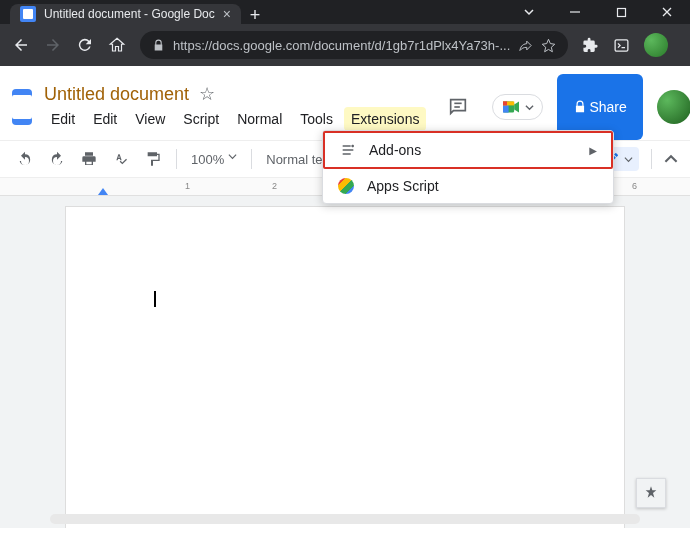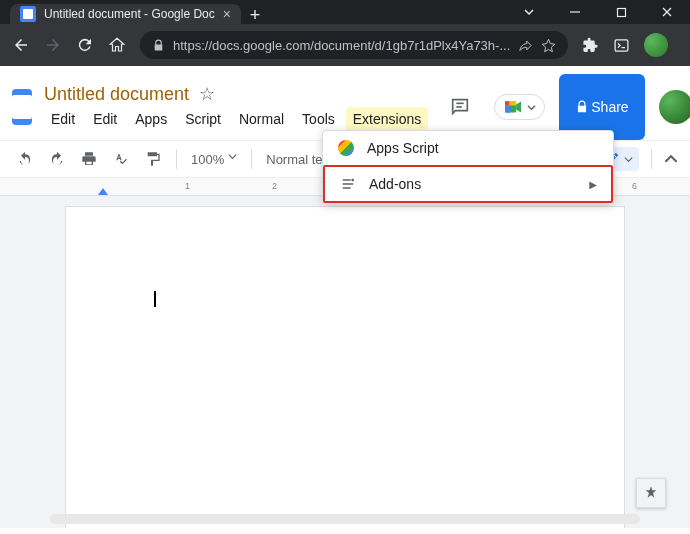--- a/index.html
+++ b/index.html
@@ -173,21 +173,21 @@
   <div class="docs-header">
     <div class="docs-logo"></div>
     <div class="docs-title-wrap">
       <div class="docs-title-row">
         <span class="docs-title">Untitled document</span>
         <span class="star">☆</span>
       </div>
       <div class="docs-menubar">
         <span class="menu-item">Edit</span>
         <span class="menu-item">Edit</span>
-        <span class="menu-item">Apps</span>
+        <span class="menu-item">View</span>
         <span class="menu-item">Script</span>
         <span class="menu-item">Normal</span>
         <span class="menu-item">Tools</span>
         <span class="menu-item active">Extensions</span>
       </div>
     </div>
     <div class="header-right">
       <div class="hr-icon">
         <svg width="22" height="22" viewBox="0 0 24 24">
             <path d="M4 4h16v12H7l-3 3V4z" fill="none" stroke="#5f6368" stroke-width="1.8"></path>
@@ -289,29 +289,29 @@
     <div class="explore">
       <svg width="16" height="16" viewBox="0 0 24 24">
           <path d="M12 2l2 6h6l-5 4 2 7-5-4-5 4 2-7-5-4h6z" fill="#5f6368"></path>
         </svg>
     </div>
     <div class="scrollbar-h"></div>
   </div>
 </div>
 
 <div class="dropdown">
+  <div class="dd-item highlight">
+    <span class="dd-icon">
+      <svg width="16" height="16" viewBox="0 0 24 24">
+          <path d="M4 6h12M4 12h16M4 18h12" stroke="#5f6368" stroke-width="2"></path>
+          <path d="M19 4v4M17 6h4" stroke="#5f6368" stroke-width="2"></path>
+        </svg>
+    </span>
+    <span>Add-ons</span>
+    <span class="dd-arrow">▶</span>
+  </div>
   <div class="dd-item">
     <span class="dd-icon">
       <span class="apps-script-icon"></span>
     </span>
     <span>Apps Script</span>
   </div>
-  <div class="dd-item highlight">
-    <span class="dd-icon">
-      <svg width="16" height="16" viewBox="0 0 24 24">
-          <path d="M4 6h12M4 12h16M4 18h12" stroke="#5f6368" stroke-width="2"></path>
-          <path d="M19 4v4M17 6h4" stroke="#5f6368" stroke-width="2"></path>
-        </svg>
-    </span>
-    <span>Add-ons</span>
-    <span class="dd-arrow">▶</span>
-  </div>
 </div>
 
 </body></html>

